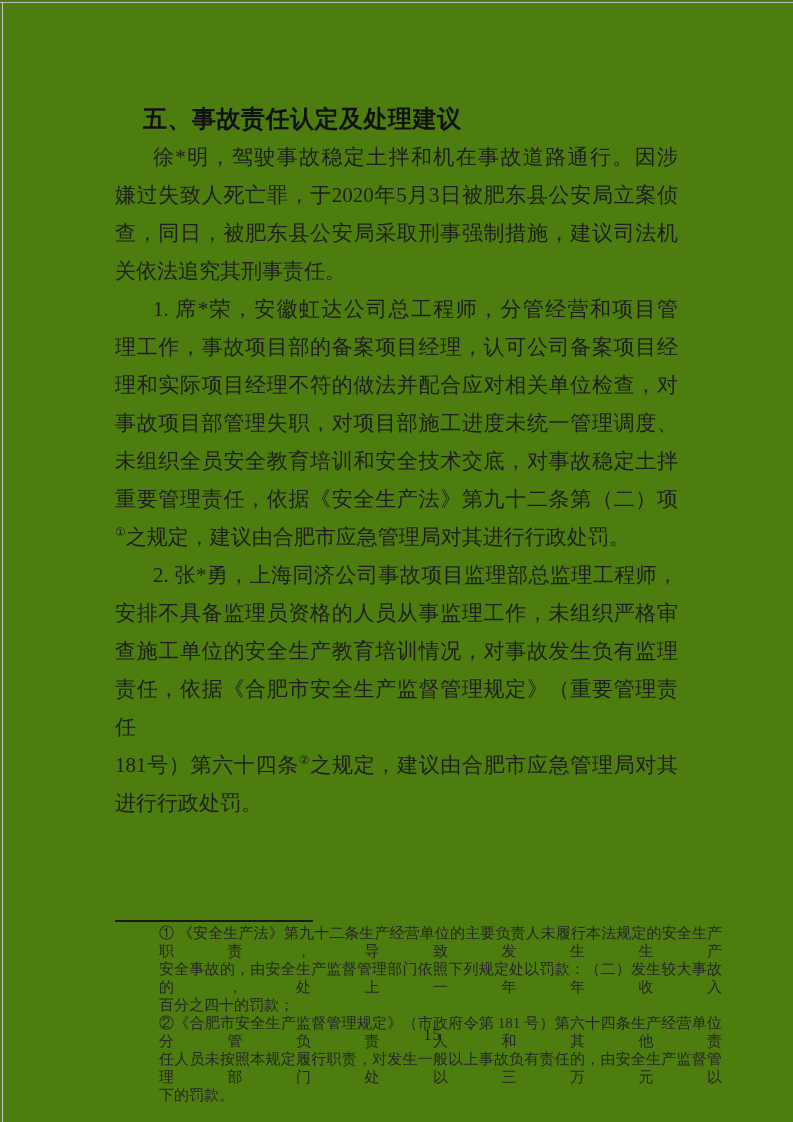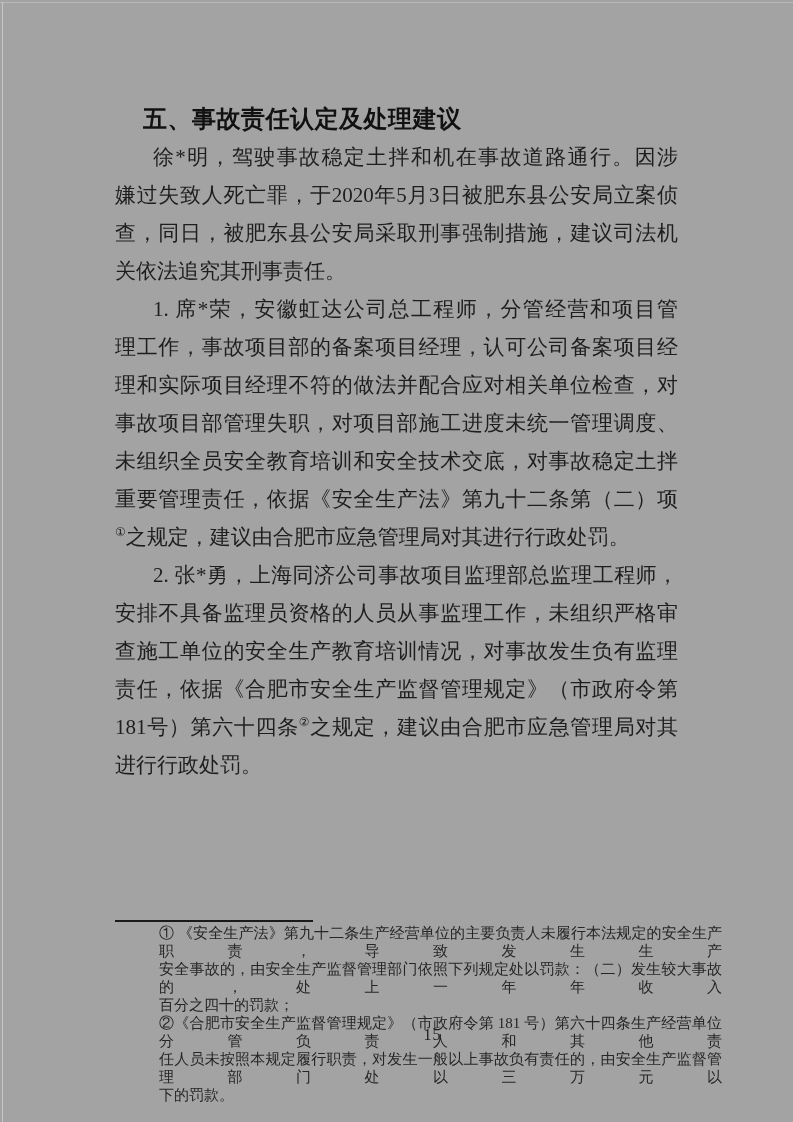--- a/index.html
+++ b/index.html
@@ -1,17 +1,17 @@
 <!DOCTYPE html>
 <html><head>
 <meta charset="utf-8">
 <style>
   html,body{margin:0;padding:0;background:#ffffff;}
   .page{
-    position:relative;width:793px;height:1122px;background:#a3a3a3;overflow:hidden;
+    position:relative;width:793px;height:1122px;background:#4d7c0f;overflow:hidden;
     font-family:"Liberation Serif","DejaVu Serif",serif;color:#222222;
   }
   .edge-top{position:absolute;top:2px;left:0;width:793px;height:1px;background:#b9b9b9;}
   .edge-left{position:absolute;top:2px;left:2px;width:1px;height:1120px;background:#c6c6c6;}
   .content{position:absolute;left:115px;top:100px;width:563px;}
   .heading{
     font-family:"Liberation Sans","DejaVu Sans",sans-serif;font-weight:700;
     font-size:24px;line-height:38px;margin:0;text-indent:28px;color:#111111;letter-spacing:.5px;
   }
   .subheading{font-size:21px;line-height:38px;text-indent:20px;letter-spacing:7.5px;color:#1e1e1e;}
@@ -47,21 +47,21 @@
         <div class="line">理和实际项目经理不符的做法并配合应对相关单位检查，对</div>
         <div class="line">事故项目部管理失职，对项目部施工进度未统一管理调度、</div>
         <div class="line">未组织全员安全教育培训和安全技术交底，对事故稳定土拌</div>
         <div class="line">重要管理责任，依据《安全生产法》第九十二条第（二）项</div>
         <div class="line last"><sup>①</sup><span>之规定，建议由合肥市应急管理局对其进行行政处罚。</span></div>
       </div>
     <div class="para">
         <div class="line">2. 张*勇，上海同济公司事故项目监理部总监理工程师，</div>
         <div class="line">安排不具备监理员资格的人员从事监理工作，未组织严格审</div>
         <div class="line">查施工单位的安全生产教育培训情况，对事故发生负有监理</div>
-        <div class="line">责任，依据《合肥市安全生产监督管理规定》（市政府令第</div>
+        <div class="line">责任，依据《合肥市安全生产监督管理规定》（重要管理责任</div>
         <div class="line"><span>181号）第六十四条</span><sup>②</sup><span>之规定，建议由合肥市应急管理局对其</span></div>
         <div class="line last">进行行政处罚。</div>
       </div>
   </div>
 
   <div class="fn-sep"></div>
   <div class="footnotes">
     <div class="footnote">
         <div class="line">① 《安全生产法》第九十二条生产经营单位的主要负责人未履行本法规定的安全生产职责，导致发生生产</div>
         <div class="line">安全事故的，由安全生产监督管理部门依照下列规定处以罚款：（二）发生较大事故的，处上一年年收入</div>

